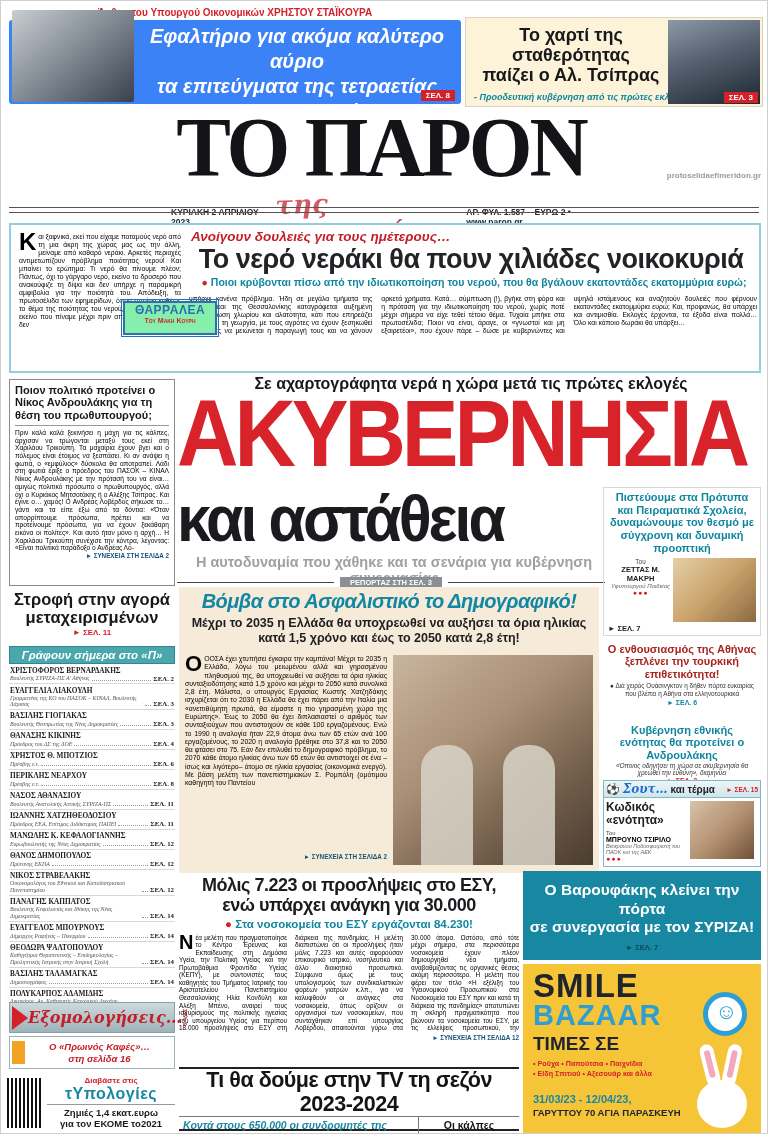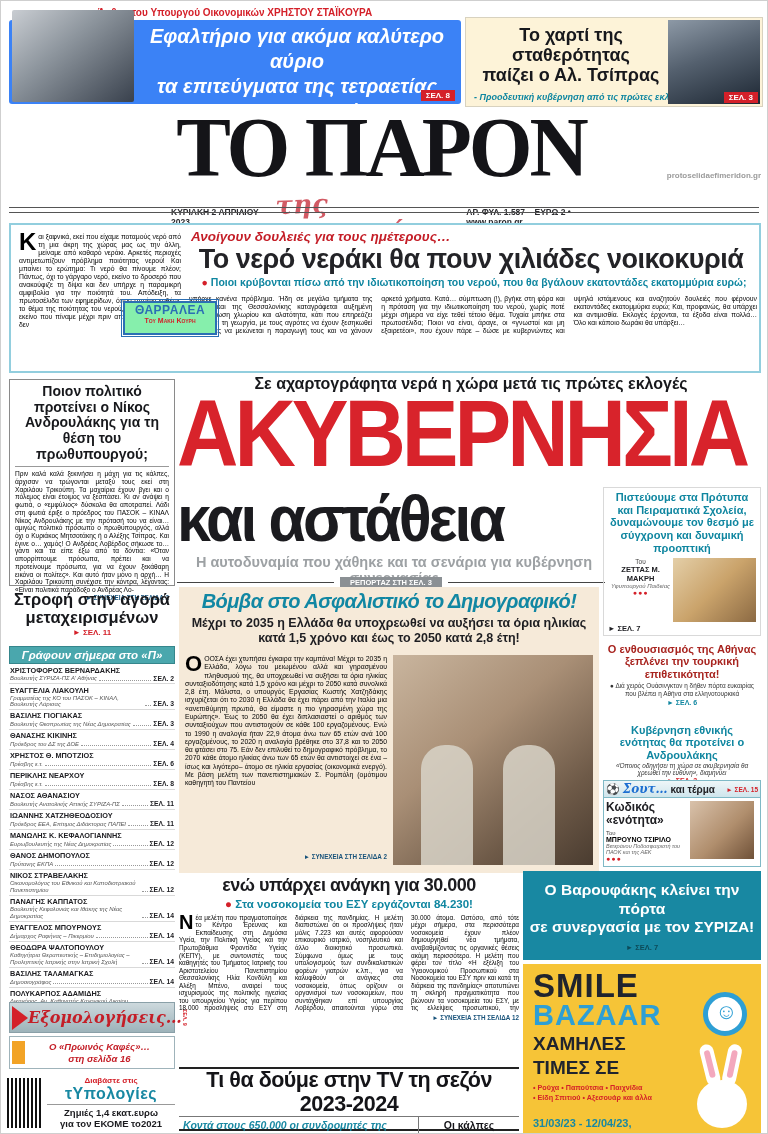--- a/index.html
+++ b/index.html
@@ -54,28 +54,28 @@
   #lead-kick { left:176px; top:374px; width:588px; text-align:center; font-size:16px; font-weight:bold; color:#17181c; }
   #lead-1 { left:176px; top:384px; width:592px; font-size:85px; font-weight:900; color:#d8232b; letter-spacing:-4px; line-height:1.0; transform:scaleY(1.12); transform-origin:top left; white-space:nowrap; }
   #lead-2 { left:176px; top:486px; width:436px; font-size:61px; font-weight:900; color:#1b1b1f; letter-spacing:-3px; line-height:1.0; transform:scaleY(1.05); transform-origin:top left; white-space:nowrap; }
   #lead-deck { left:176px; top:553px; width:434px; text-align:center; font-size:14.5px; font-weight:bold; color:#9da1a4; }
   #lead-badge-row { left:176px; top:576px; width:428px; display:flex; align-items:center; gap:6px; }
   #lead-badge-row .ln { flex:1; border-top:1.5px solid #444; }
   #lead-badge-row .bdg { background:#8b9094; color:#fff; font-size:7.5px; font-weight:bold; padding:1px 10px; }
 
   
   #androulakis { left:8px; top:378px; width:166px; height:207px; border:1px solid #8a8a8a; padding:4px 5px; }
-  #androulakis h3 { font-size:14px; font-weight:800; text-align:center; color:#17181c; line-height:1.12; border-bottom:1px solid #999; padding-bottom:4px; margin-bottom:3px; }
+  #androulakis h3 { font-size:11px; font-weight:800; text-align:left; color:#17181c; line-height:1.12; border-bottom:1px solid #999; padding-bottom:4px; margin-bottom:3px; }
   #androulakis .bd { font-size:6.6px; line-height:1.17; text-align:justify; }
   #usedcars { left:8px; top:589px; width:166px; }
   #usedcars h3 { font-size:16.5px; font-weight:800; text-align:center; color:#17181c; line-height:1.1; }
   #usedcars .pg { text-align:center; font-size:8px; font-weight:bold; color:#d42029; margin-top:2px; }
   #writers { left:8px; top:645px; width:166px; }
   #writers .hd { background:#4aa7ad; color:#fff; font-weight:800; font-style:italic; font-size:11.5px; text-align:center; padding:2px 0; border:1px solid #35868c; }
-  .wrow { border-bottom:1px solid #d9d9d9; padding:1.5px 1px; }
+  .wrow { border-bottom:1px solid #d9d9d9; padding:1.5px 1px;font-family:Liberation Serif, serif; }
   .wrow .nm { font-size:7.3px; font-weight:800; color:#202024; }
   .wrow .rl { display:flex; align-items:flex-end; gap:2px; }
   .wrow .role { font-size:5.9px; font-style:italic; color:#555; line-height:1.1; }
   .wrow .dots { flex:1; border-bottom:1px dotted #999; margin-bottom:1px; min-width:6px; }
   .wrow .pg { font-size:6.8px; font-weight:800; color:#202024; white-space:nowrap; }
   #confess { left:8px; top:1001px; width:166px; height:31px; background:linear-gradient(#cdd9dd,#9db3ba); border:1px solid #8aa0a8; display:flex; align-items:center; }
   #confess .arrow { width:0; height:0; border-top:12px solid transparent; border-bottom:12px solid transparent; border-left:16px solid #d42029; margin-left:2px; }
   #confess .txt { flex:1; text-align:center; font-family:"DejaVu Serif", serif; font-style:italic; font-weight:bold; font-size:16px; color:#c41e27; }
   #confess .vpg { font-size:5.5px; font-weight:bold; color:#d42029; writing-mode:vertical-rl; margin-right:1px; }
   #coffee { left:8px; top:1035px; width:166px; height:33px; border:1px solid #9fb3ba; display:flex; align-items:center; }
@@ -450,38 +450,38 @@
         <div class="nm">ΜΠΡΟΥΝΟ ΤΣΙΡΙΛΟ</div>
         <div class="rl">Βετεράνου Ποδοσφαιριστή του ΠΑΟΚ και της ΑΕΚ</div>
         <div class="dd">●●●</div>
       </div>
       <div id="tsirilo-photo"></div>
     </div>
   </div>
 
   <div class="abs" id="esy">
     <h2>
+      <div>Μόλις 7.223 οι προσλήψεις στο ΕΣΥ,</div>
       <div>ενώ υπάρχει ανάγκη για 30.000</div>
     </h2>
     <div class="deck"><span class="dot">●</span> <span>Στα νοσοκομεία του ΕΣΥ εργάζονται 84.230!</span></div>
     <div class="cols">Νέα μελέτη που πραγματοποίησε το Κέντρο Έρευνας και Εκπαίδευσης στη Δημόσια Υγεία, την Πολιτική Υγείας και την Πρωτοβάθμια Φροντίδα Υγείας (ΚΕΠΥ), με συντονιστές τους καθηγητές του Τμήματος Ιατρικής του Αριστοτελείου Πανεπιστημίου Θεσσαλονίκης Ηλία Κονδύλη και Αλέξη Μπένο, αναιρεί τους ισχυρισμούς της πολιτικής ηγεσίας του υπουργείου Υγείας για περίπου 18.000 προσλήψεις στο ΕΣΥ στη διάρκεια της πανδημίας. Η μελέτη διαπιστώνει ότι οι προσλήψεις ήταν μόλις 7.223 και αυτές αφορούσαν επικουρικό ιατρικό, νοσηλευτικό και άλλο διοικητικό προσωπικό. Σύμφωνα όμως με τους υπολογισμούς των συνδικαλιστικών φορέων γιατρών κ.λπ., για να καλυφθούν οι ανάγκες στα νοσοκομεία, όπως ορίζουν οι οργανισμοί των νοσοκομείων, που συντάχθηκαν επί υπουργίας Λοβέρδου, απαιτούνται γύρω στα 30.000 άτομα. Ωστόσο, από τότε μέχρι σήμερα, στα περισσότερα νοσοκομεία έχουν πλέον δημιουργηθεί νέα τμήματα, αναβαθμίζοντας τις οργανικές θέσεις ακόμη περισσότερο. Η μελέτη που φέρει τον τίτλο «Η εξέλιξη του Υγειονομικού Προσωπικού στα Νοσοκομεία του ΕΣΥ πριν και κατά τη διάρκεια της πανδημίας» αποτυπώνει τη σκληρή πραγματικότητα που βιώνουν τα νοσοκομεία του ΕΣΥ, με τις ελλείψεις προσωπικού, την καθημερινή εργασιακή εξουθένωση γιατρών και νοσηλευτών, δηλαδή «των πρώτων»</div>
     <div class="more">► ΣΥΝΕΧΕΙΑ ΣΤΗ ΣΕΛΙΔΑ 12</div>
   </div>
 
   <div class="abs" id="varoufakis">
     <div class="t">Ο Βαρουφάκης κλείνει την πόρτα</div>
     <div class="t">σε συνεργασία με τον ΣΥΡΙΖΑ!</div>
     <div class="pg">► ΣΕΛ. 7</div>
   </div>
 
   <div class="abs" id="smile">
     <div class="s1">SMILE</div>
     <div class="s2">BAZAAR</div>
     <div id="smile-logo"></div>
-    <div class="s3">ΧΑΜΗΛΕΣ</div>
     <div class="s3">ΤΙΜΕΣ ΣΕ</div>
     <div id="rabbit">
       <div class="e1"></div>
         <div class="e2"></div>
         <div class="head"></div>
     </div>
     <div class="bl">
       <div>• Ρούχα  • Παπούτσια  • Παιχνίδια</div>
       <div>• Είδη Σπιτιού  • Αξεσουάρ και άλλα</div>
     </div>

